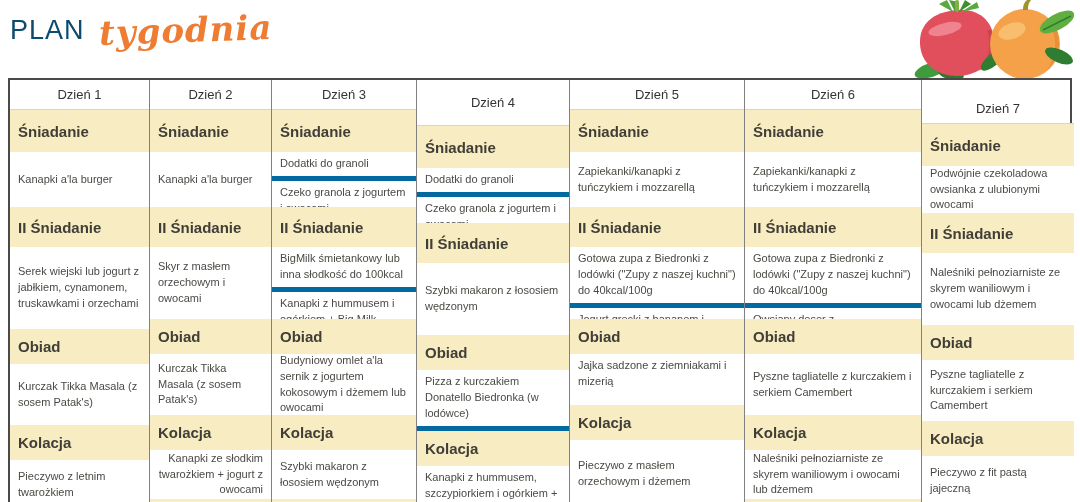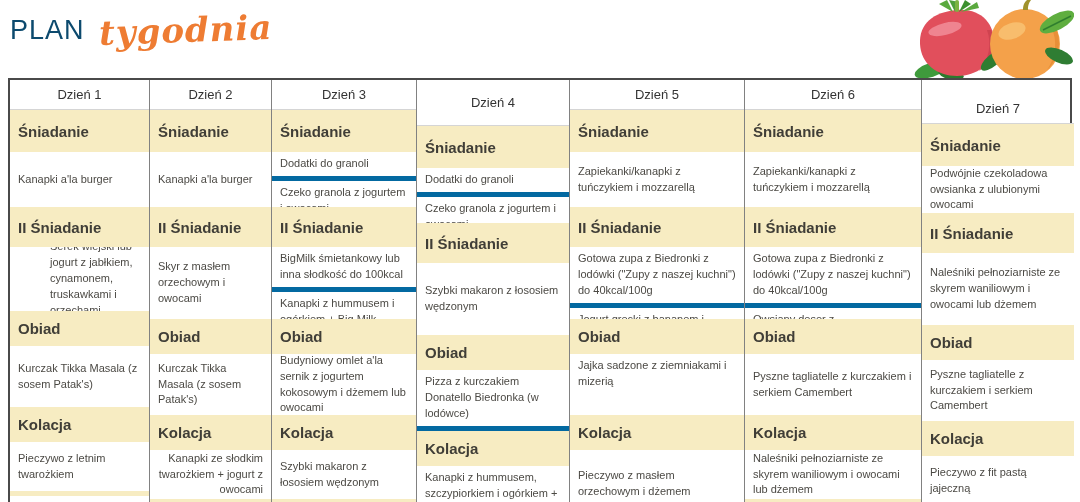--- a/index.html
+++ b/index.html
@@ -98,21 +98,21 @@
 </svg>
 
 <div class="plan-table" id="table-root">
     <div class="day-col">
       <div class="day-head" style="height: 30px;">Dzień 1</div>
       <div class="band" style="height: 42px;">Śniadanie</div>
       <div class="content single" style="height: 55px;">
         <div class="meal-item">Kanapki a'la burger</div>
       </div>
       <div class="band" style="height: 40px;">II Śniadanie</div>
-      <div class="content single" style="height: 64px; padding-left: 32px;">
+      <div class="content single" style="height: 82px;">
         <div class="meal-item">Serek wiejski lub jogurt z jabłkiem, cynamonem, truskawkami i orzechami</div>
       </div>
       <div class="band" style="height: 35px;">Obiad</div>
       <div class="content single" style="height: 61px;">
         <div class="meal-item">Kurczak Tikka Masala (z sosem Patak's)</div>
       </div>
       <div class="band" style="height: 35px;">Kolacja</div>
       <div class="content single" style="height: 49px;">
         <div class="meal-item">Pieczywo z letnim twarożkiem</div>
       </div>
@@ -187,21 +187,21 @@
       <div class="band" style="height: 42px;">Śniadanie</div>
       <div class="content single" style="height: 55px;">
         <div class="meal-item">Zapiekanki/kanapki z tuńczykiem i mozzarellą</div>
       </div>
       <div class="band" style="height: 40px;">II Śniadanie</div>
       <div class="content multi" style="height: 72px;">
         <div class="meal-item">Gotowa zupa z Biedronki z lodówki ("Zupy z naszej kuchni") do 40kcal/100g</div>
         <div class="meal-item">Jogurt grecki z bananem i orzechami</div>
       </div>
       <div class="band" style="height: 35px;">Obiad</div>
-      <div class="content multi" style="height: 61px;">
+      <div class="content multi" style="height: 51px;">
         <div class="meal-item">Jajka sadzone z ziemniakami i mizerią</div>
       </div>
       <div class="band" style="height: 35px;">Kolacja</div>
       <div class="content single" style="height: 67px;">
         <div class="meal-item">Pieczywo z masłem orzechowym i dżemem</div>
       </div>
       <div class="sliver" style="height: 5px;"></div>
     </div>
     <div class="day-col">
       <div class="day-head" style="height: 30px;">Dzień 6</div>

